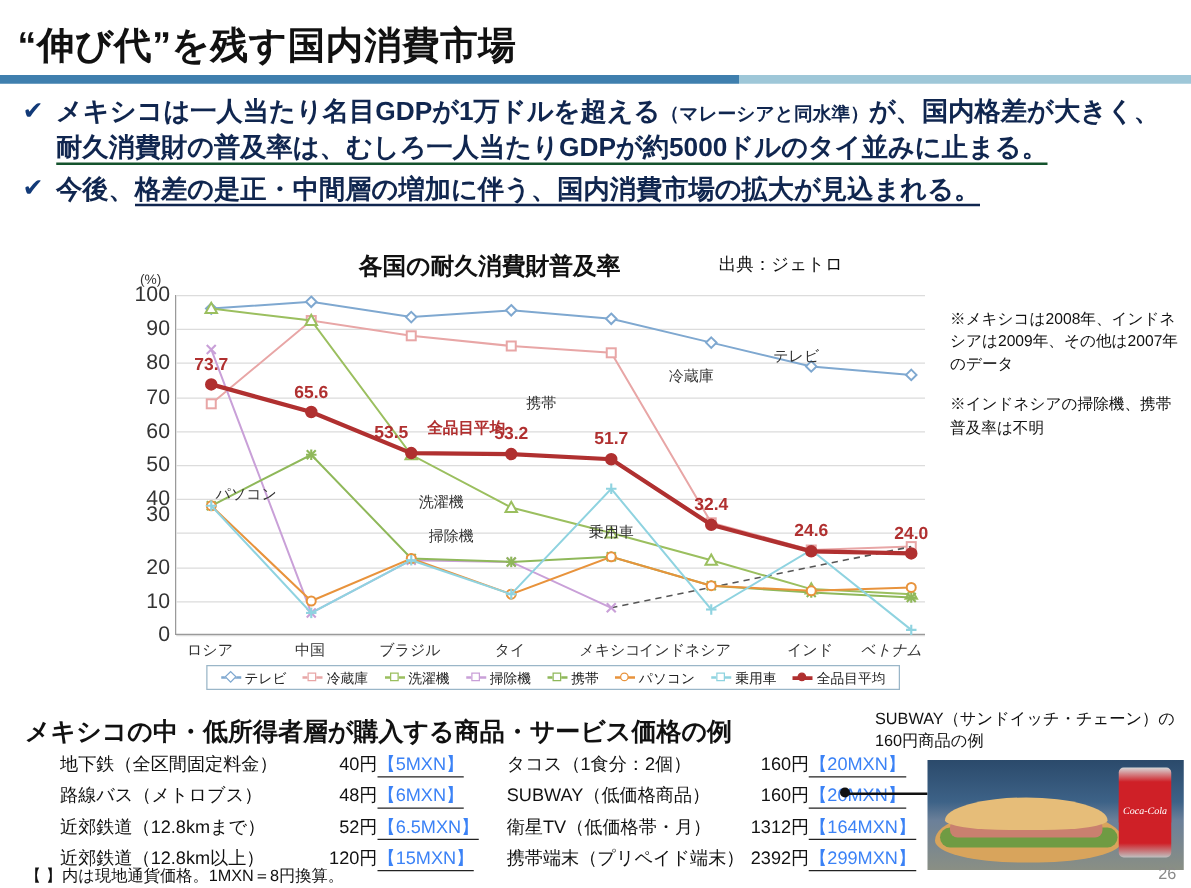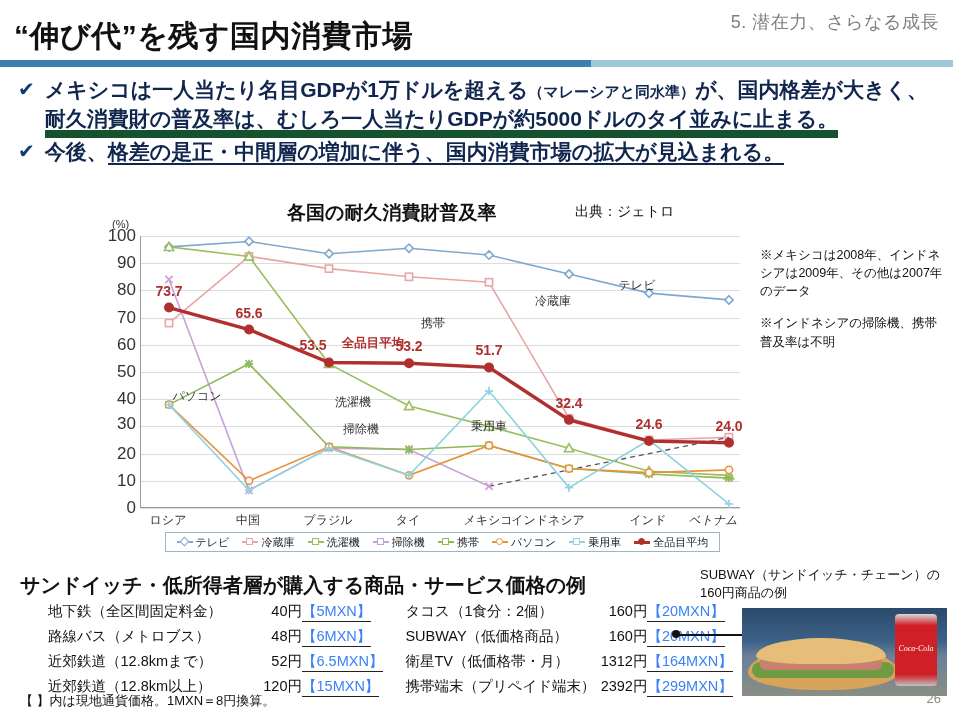--- a/index.html
+++ b/index.html
@@ -32,21 +32,21 @@
   .bullets{position:absolute;top:76px;left:18px;width:918px;}
   .b-row{display:flex;align-items:flex-start;margin-bottom:4px;}
   .b-check{
     font-size:20px;color:#123a78;margin-right:10px;line-height:1.35;
     flex:0 0 auto;
   }
   .b-text{
     font-size:21px;line-height:1.38;color:#10264f;font-weight:bold;
   }
   .b-text .small{font-size:15px;font-weight:bold;}
-  .u-red{border-bottom:8px solid #14532d;}
+  .u-red{border-bottom:2px solid #14532d;}
   .u-blk{border-bottom:2px solid #10264f;}
 
   
   .chart-title{
     position:absolute;top:200px;left:287px;
     font-size:19px;font-weight:bold;color:#111;
   }
   .chart-source{
     position:absolute;top:203px;left:575px;
     font-size:14px;color:#111;
@@ -174,21 +174,20 @@
 
   .pagenum{
     position:absolute;right:12px;bottom:4px;font-size:13px;color:#8a8a8a;
   }
 </style>
 </head>
 <body>
 
 <div class="slide">
 
-  <div class="hdr-right">5. 潜在力、さらなる成長</div>
   <div class="hdr-title">“伸び代”を残す国内消費市場</div>
   <div class="hdr-rule"></div>
 
   <div class="bullets">
     <div class="b-row">
       <span class="b-check">✔</span>
       <span class="b-text">
         <span>メキシコは一人当たり名目GDPが1万ドルを超える</span><span class="small">（マレーシアと同水準）</span><span>が、国内格差が大きく、</span><span class="u-red">耐久消費財の普及率は、むしろ一人当たりGDPが約5000ドルのタイ並みに止まる。</span>
       </span>
     </div>
@@ -206,21 +205,21 @@
 
   <div class="chart-wrap">
     <div class="plot" id="plot">
         <div class="gridline" style="top: 272px;"></div>
         <div class="ylab" style="top: 272px;">0</div>
         <div class="gridline" style="top: 244.8px;"></div>
         <div class="ylab" style="top: 244.8px;">10</div>
         <div class="gridline" style="top: 217.6px;"></div>
         <div class="ylab" style="top: 217.6px;">20</div>
         <div class="gridline" style="top: 190.4px;"></div>
-        <div class="ylab" style="top: 188px;">30</div>
+        <div class="ylab" style="top: 176px;">30</div>
         <div class="gridline" style="top: 163.2px;"></div>
         <div class="ylab" style="top: 163.2px;">40</div>
         <div class="gridline" style="top: 136px;"></div>
         <div class="ylab" style="top: 136px;">50</div>
         <div class="gridline" style="top: 108.8px;"></div>
         <div class="ylab" style="top: 108.8px;">60</div>
         <div class="gridline" style="top: 81.6px;"></div>
         <div class="ylab" style="top: 81.6px;">70</div>
         <div class="gridline" style="top: 54.4px;"></div>
         <div class="ylab" style="top: 54.4px;">80</div>
@@ -535,21 +534,21 @@
         </span>
         <span>全品目平均</span>
       </span>
     </div>
 
   <div class="notes">
     <p>※メキシコは2008年、インドネシアは2009年、その他は2007年のデータ</p>
     <p>※インドネシアの掃除機、携帯普及率は不明</p>
   </div>
 
-  <div class="sec-title">サンドイッチ・低所得者層が購入する商品・サービス価格の例</div>
+  <div class="sec-title">メキシコの中・低所得者層が購入する商品・サービス価格の例</div>
 
   <div class="price-table">
     <div class="pt-cols">
       <div class="pt-col col-l" id="col-left">
           <div class="pt-row">
             <span class="pt-name">地下鉄（全区間固定料金）</span>
             <span class="pt-val">40円</span> 
             <span class="pt-brk brk-u">【5MXN】</span>
           </div>
           <div class="pt-row">

